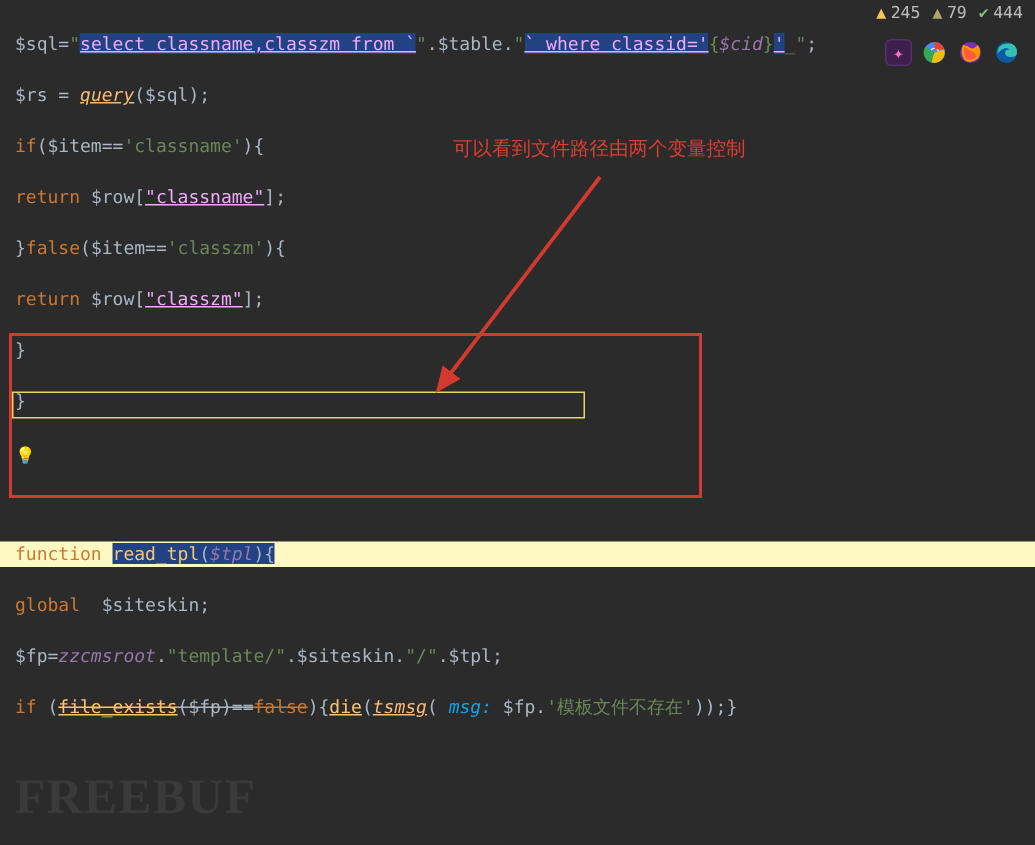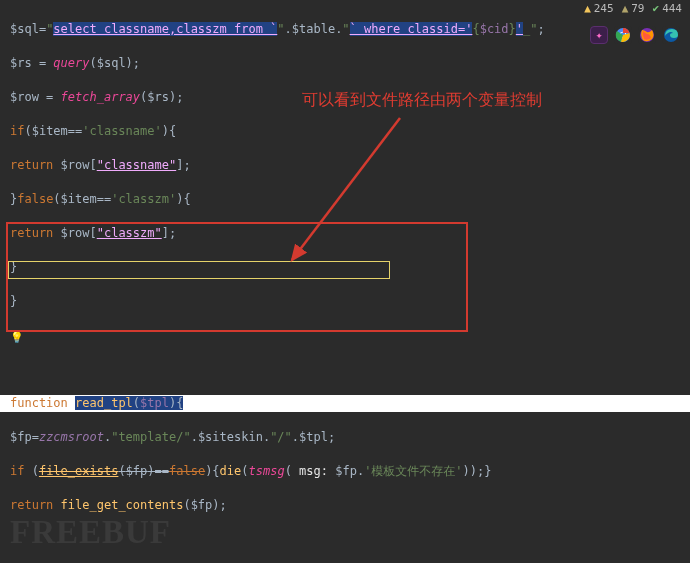--- a/index.html
+++ b/index.html
@@ -15,32 +15,32 @@
   }
   .editor {
     position: absolute;
     left: 0; top: 0; right: 0; bottom: 0;
     padding: 4px 8px 4px 10px;
     line-height: 17px;
     white-space: pre;
   }
   .line { display: block; height: 17px; }
   .kw { color: #cc7832; }
-  .var { color: #9876aa; }
+  .var { color: #9876aa; font-style: italic; }
   .str { color: #6a8759; }
   .fn { color: #ffc66d; }
-  .fn-u { color: #ffc66d; }
-  .fn-i { color: #ec4899; font-style: italic; }
-  .hint { color: #e5e5e5; }
+  .fn-u { color: #ffc66d; text-decoration: underline; }
+  .fn-i { color: #fdba74; font-style: italic; text-decoration: underline; }
+  .hint { color: #0ea5e9; font-style: italic; }
   .pl { color: #a9b7c6; margin-top: 44px; }
   .str-u { color: #f0abfc; text-decoration: underline; }
   .strike { text-decoration: line-through; }
   .strike-u { text-decoration: line-through underline; }
   .sel { background: #214283; color:#a9b7c6; }
-  .cursor-line { background: #ffffff; display:block; margin-left:-10px; padding-left:10px; margin-right:-8px; }
+  .cursor-line { background: #fef9c3; display:block; margin-left:-10px; padding-left:10px; margin-right:-8px; }
   .bulb { color:#f0a732; font-size:11px; display:inline-block; padding-top:2px;}
 
   .status {
     position: absolute;
     top: 2px; right: 8px;
     display: flex;
     gap: 8px;
     align-items: center;
     font-size: 11px;
     color: #bbb;
@@ -78,21 +78,21 @@
     width: 462px; height: 110px;
     border: 2px solid #d33a2f;
     pointer-events: none;
     z-index: 2;
   }
   .annotation-text {
     position: absolute;
     left: 302px; top: 90px;
     color: #e03c31;
     font-family: sans-serif;
-    font-size: 16px;
+    font-size: 13px;
     z-index: 4;
     pointer-events: none;
   }
   .arrow-svg {
     position: absolute;
     left: 280px; top: 110px;
     width: 140px; height: 160px;
     z-index: 3;
     pointer-events: none;
   }
@@ -149,33 +149,32 @@
       <svg width="16" height="16" viewBox="0 0 16 16">
         <circle cx="8" cy="8" r="7" fill="#0c59a4"></circle>
         <path d="M2 9 Q2 2 9 2 Q15 2 15 8 Q15 11 11 11 Q7 11 7 8 Q7 6 10 6 Q8 4 5 6 Q2 8 2 9 Z" fill="#35c1b1"></path>
       </svg>
     </span>
 </div>
 
 <div class="editor">
 <span class="line"><span class="pl">$sql=</span><span class="str">"</span><span class="sel"><span class="str-u">select classname,classzm from `</span></span><span class="str">"</span><span class="pl">.$table.</span><span class="str">"</span><span class="sel"><span class="str-u">` where classid='</span></span><span class="str">{</span><span class="var">$cid</span><span class="str">}</span><span class="sel"><span class="str-u">'</span></span><span class="str">_"</span><span class="pl">;</span></span>
 <span class="line"><span class="pl">$rs = </span><span class="fn-i">query</span><span class="pl">($sql);</span></span>
-<span class="line"><span class="pl">$row = </span><span class="fn-i">fetch_array</span><span class="pl">($rs);</span></span>
 <span class="line"><span class="kw">if</span><span class="pl">($item==</span><span class="str">'classname'</span><span class="pl">){</span></span>
 <span class="line"><span class="kw">return</span><span class="pl"> $row[</span><span class="str-u">"classname"</span><span class="pl">];</span></span>
 <span class="line"><span class="pl">}</span><span class="kw">false</span><span class="pl">($item==</span><span class="str">'classzm'</span><span class="pl">){</span></span>
 <span class="line"><span class="kw">return</span><span class="pl"> $row[</span><span class="str-u">"classzm"</span><span class="pl">];</span></span>
 <span class="line"><span class="pl">}</span></span>
 <span class="line"><span class="pl">}</span></span>
 <span class="line"><span class="bulb">💡</span></span>
 <span class="line"></span>
 <span class="line cursor-line"><span class="kw">function </span><span class="sel"><span class="fn">read_tpl</span><span class="pl">(</span><span class="var">$tpl</span><span class="pl">){</span></span></span>
+<span class="line"><span class="kw">global </span><span class="pl"> $siteskin;</span></span>
 <span class="line"><span class="pl">$fp=</span><span class="var" style="font-style:italic">zzcmsroot</span><span class="pl">.</span><span class="str">"template/"</span><span class="pl">.$siteskin.</span><span class="str">"/"</span><span class="pl">.$tpl;</span></span>
 <span class="line"><span class="kw">if</span><span class="pl"> (</span><span class="fn-u strike-u">file_exists</span><span class="pl strike">(</span><span class="pl strike">$fp</span><span class="pl strike">)==</span><span class="kw strike">false</span><span class="pl">){</span><span class="fn-u">die</span><span class="pl">(</span><span class="fn-i">tsmsg</span><span class="pl">(</span><span class="hint"> msg: </span><span class="pl">$fp</span><span class="pl">.</span><span class="str">'模板文件不存在'</span><span class="pl">));}</span></span>
-<span class="line"><span class="kw">return</span><span class="pl"> </span><span class="fn-u">file_get_contents</span><span class="pl">($fp);</span></span>
 
 
 
 
 
 
 
 
 
 

